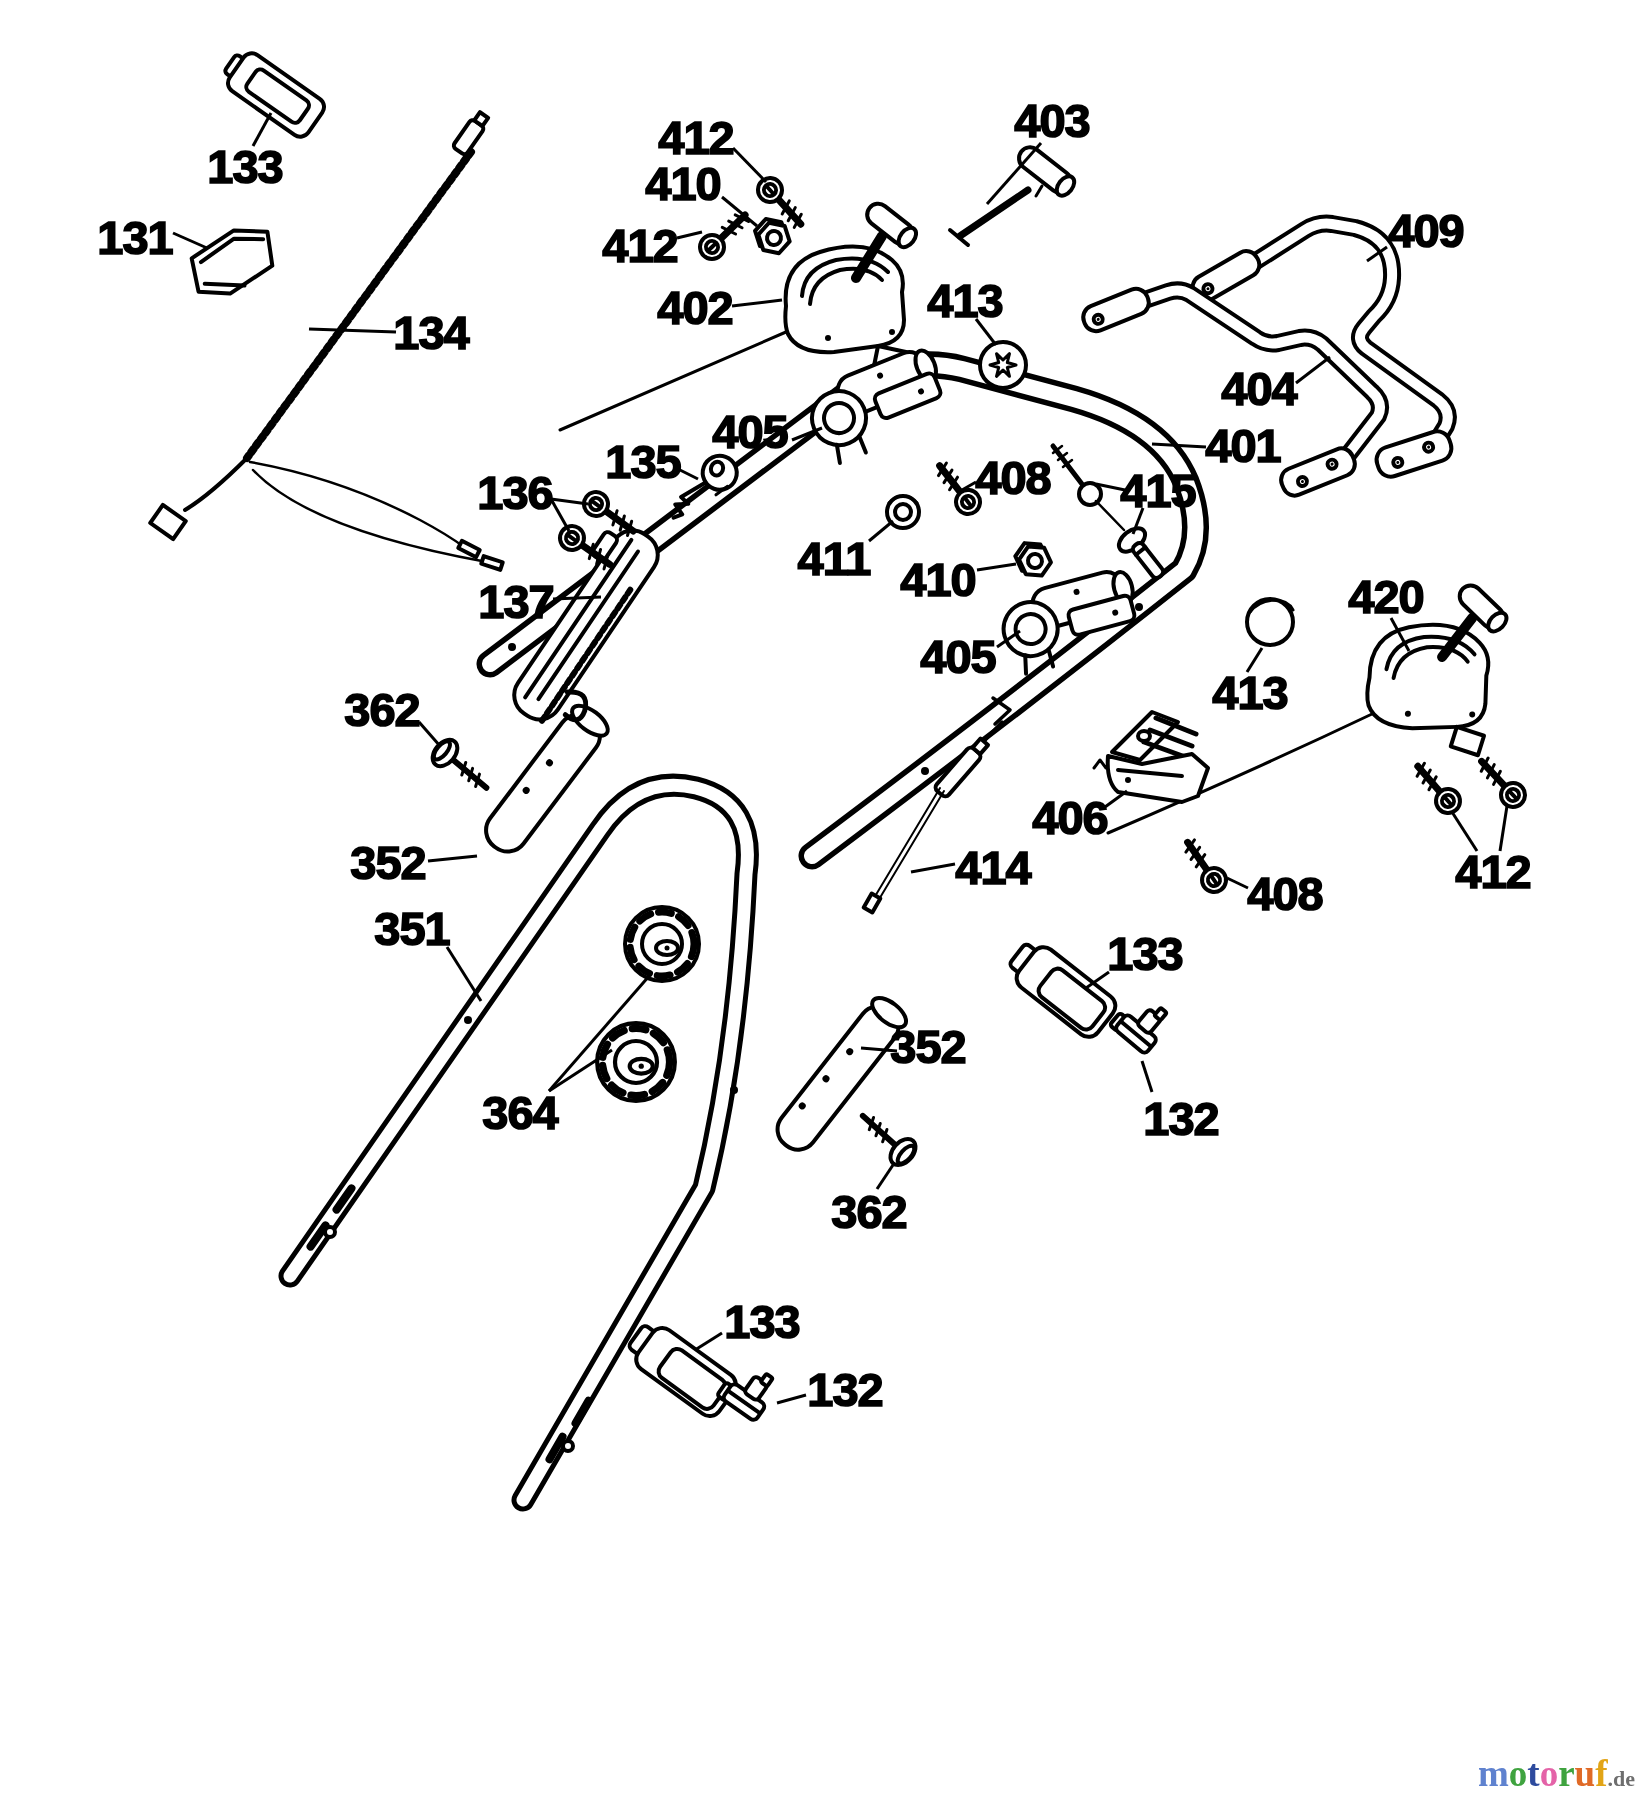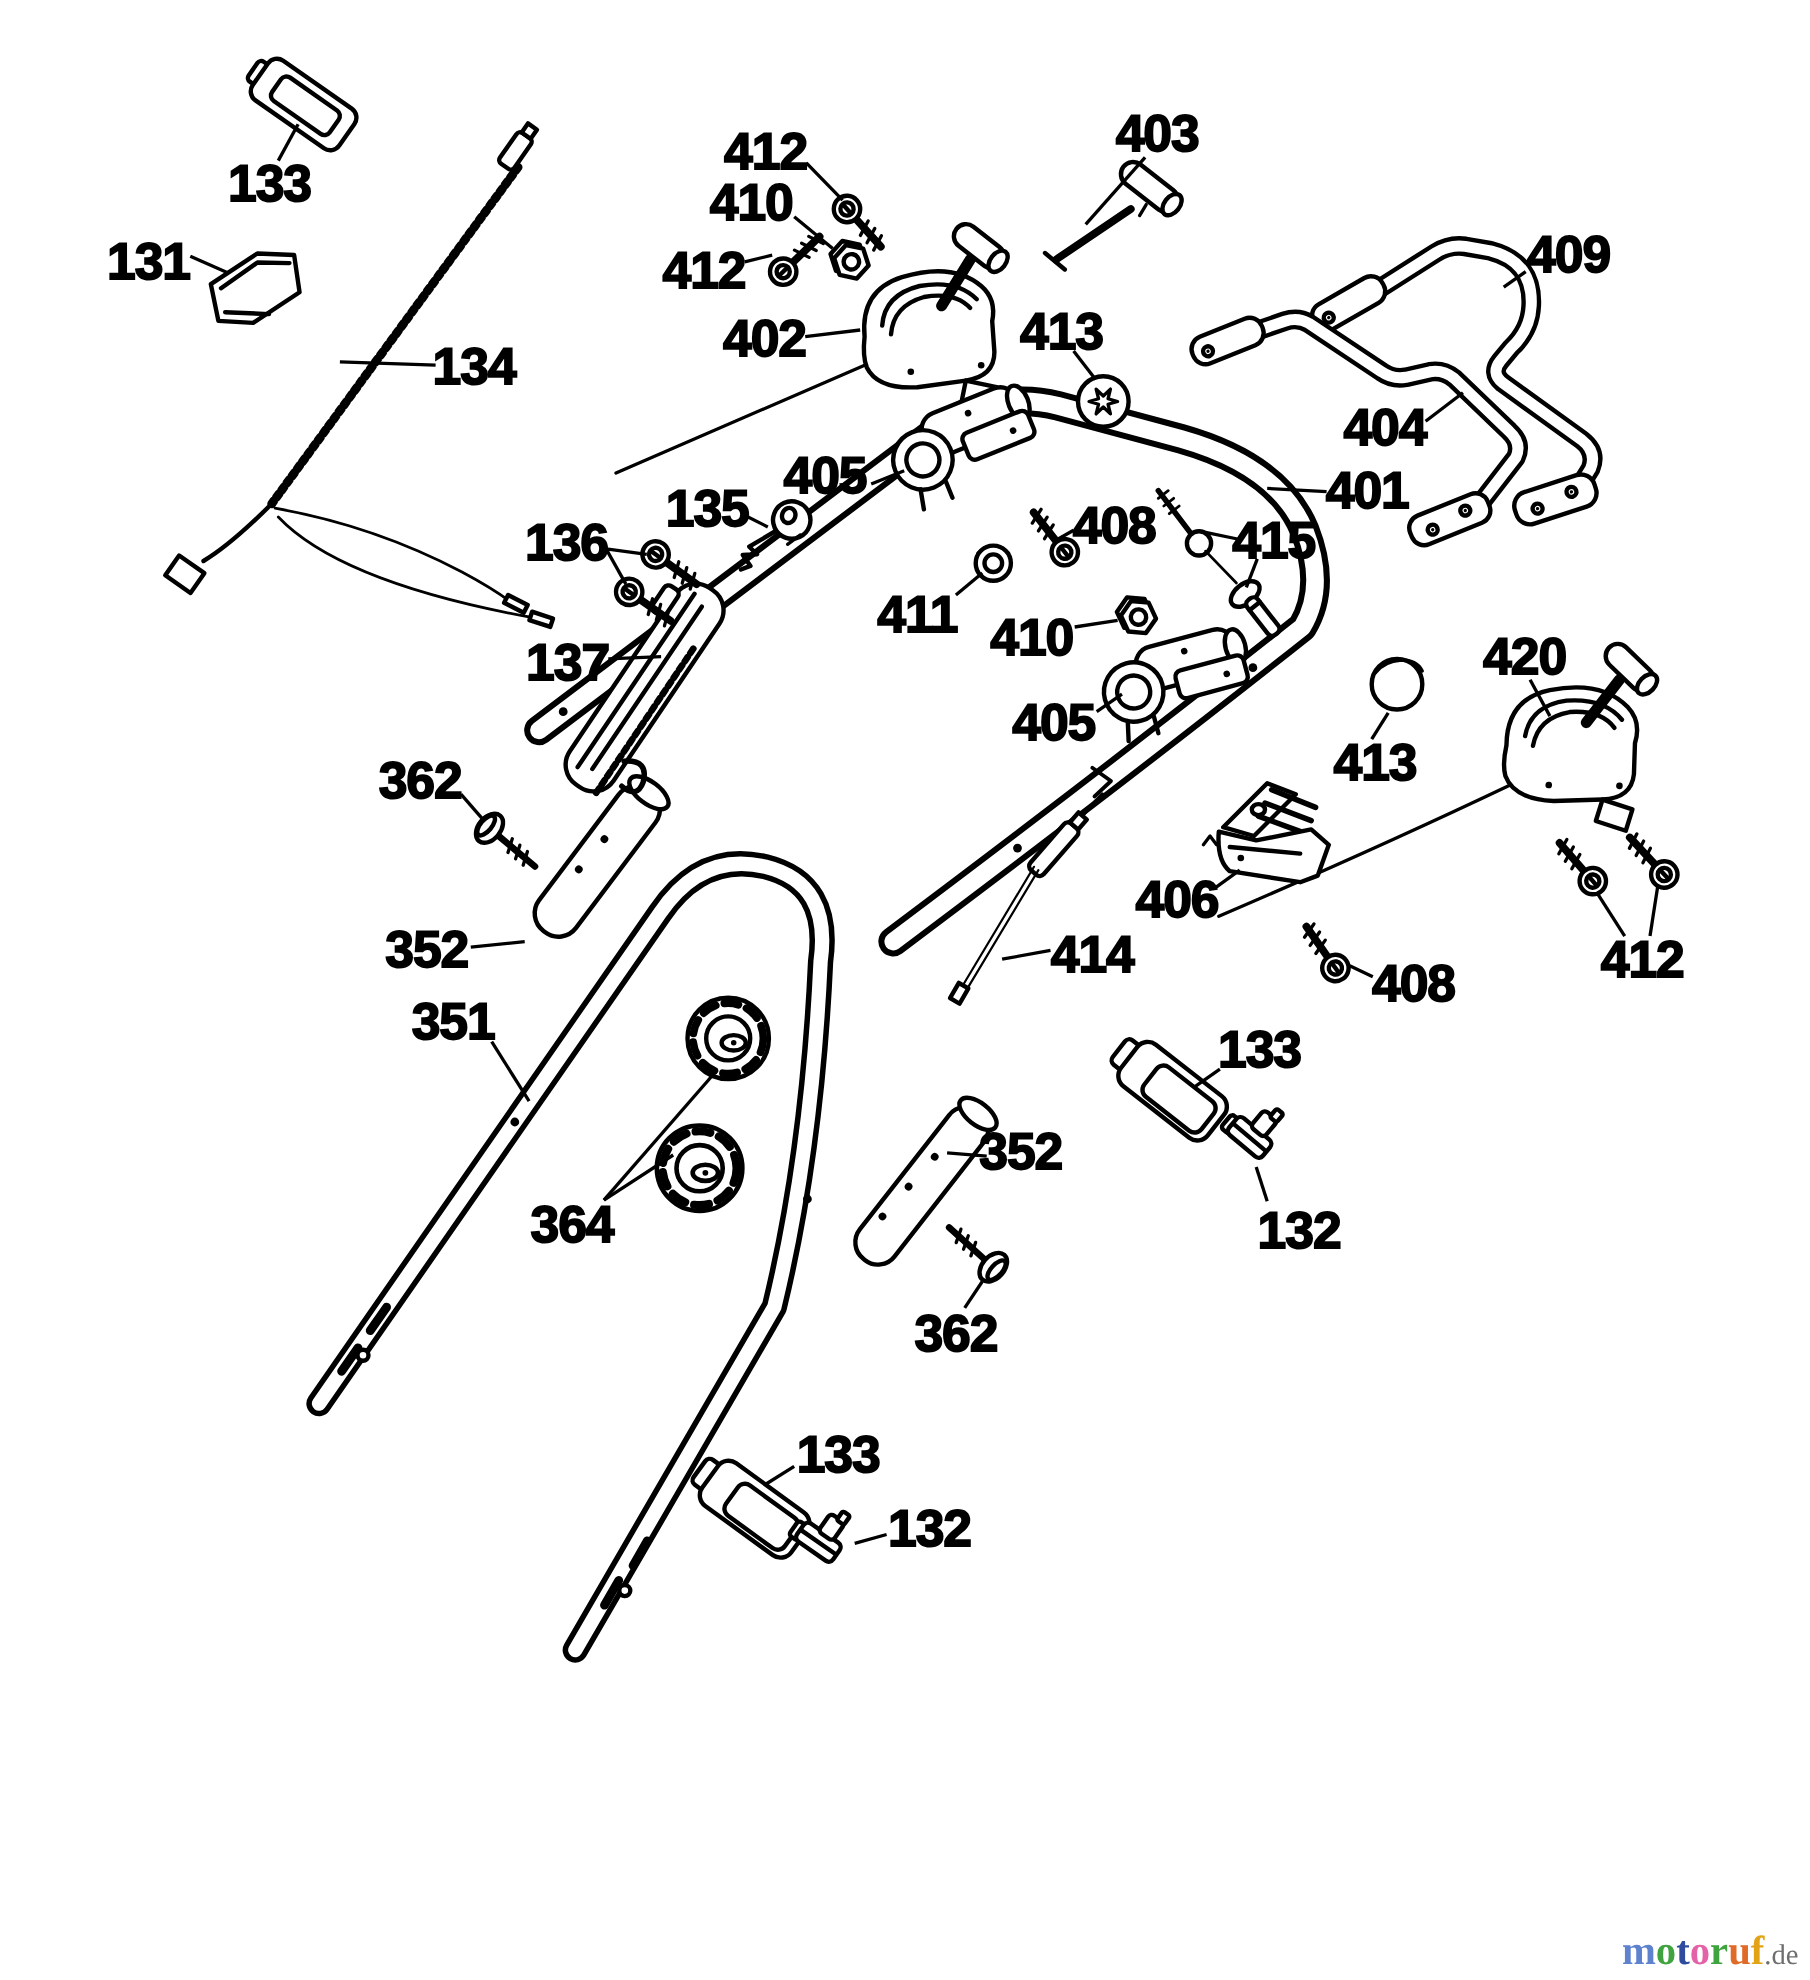--- a/index.html
+++ b/index.html
@@ -15,21 +15,21 @@
     paint-order:stroke;
     text-anchor:middle;
     letter-spacing:-1px;
   }
   .watermark{
     position:absolute;right:10px;bottom:4px;
     font-family:"Liberation Serif",serif;
     font-weight:700;font-size:37px;letter-spacing:0px;line-height:1;
     user-select:none;
   }
-  .watermark .suffix{font-size:26px;font-weight:400;}
+  .watermark .suffix{font-size:22px;font-weight:700;}
 </style>
 </head>
 <body>
 
 <div class="stage">
 <svg id="diagram-svg" width="1645" height="1800" viewBox="0 0 1645 1800" xmlns="http://www.w3.org/2000/svg">
 
   <defs>
     <g id="screw">
       <line x1="11" y1="0" x2="46" y2="0" stroke-width="7"></line>

